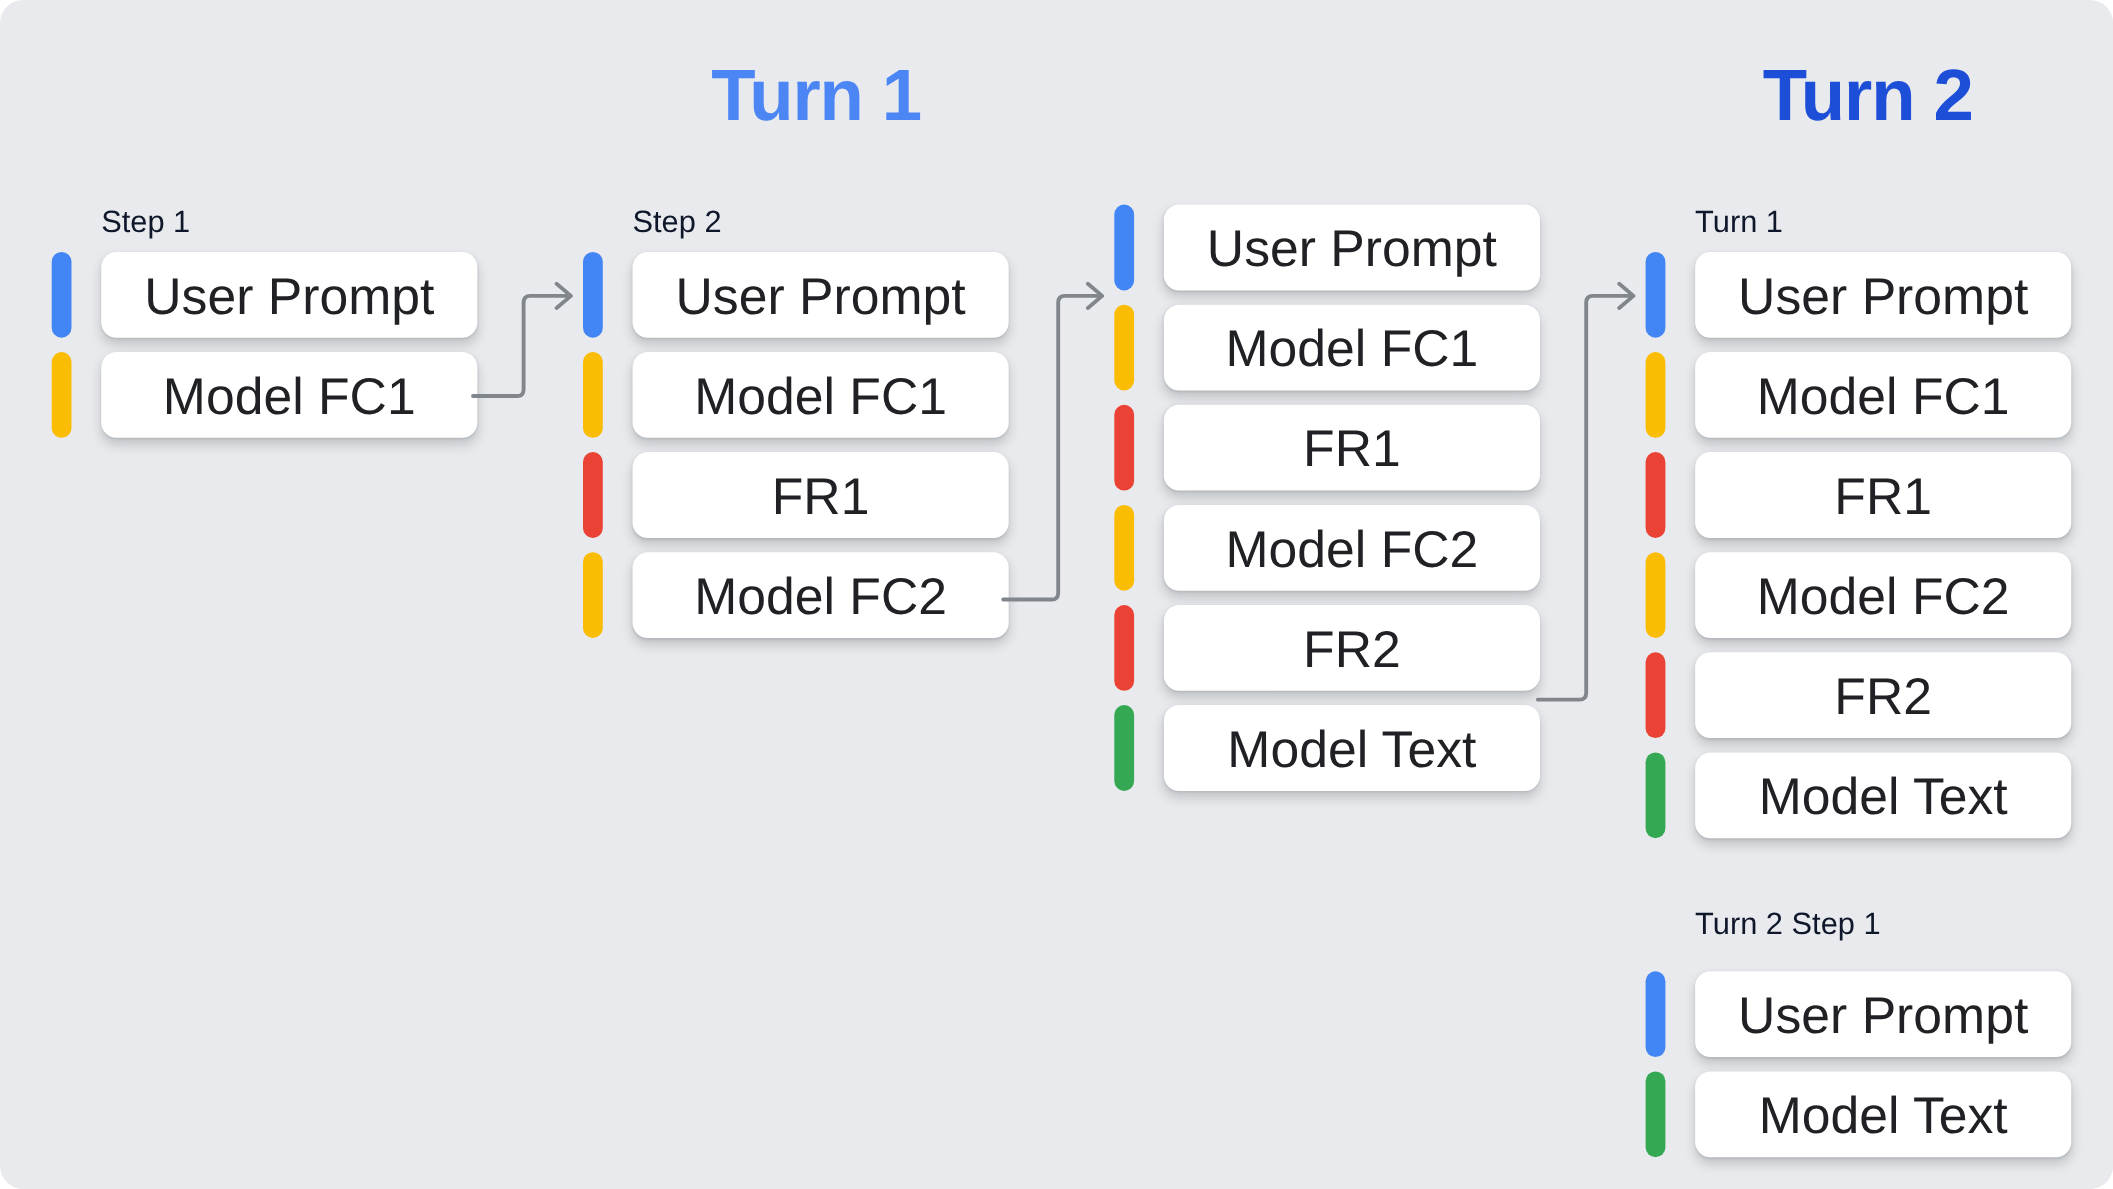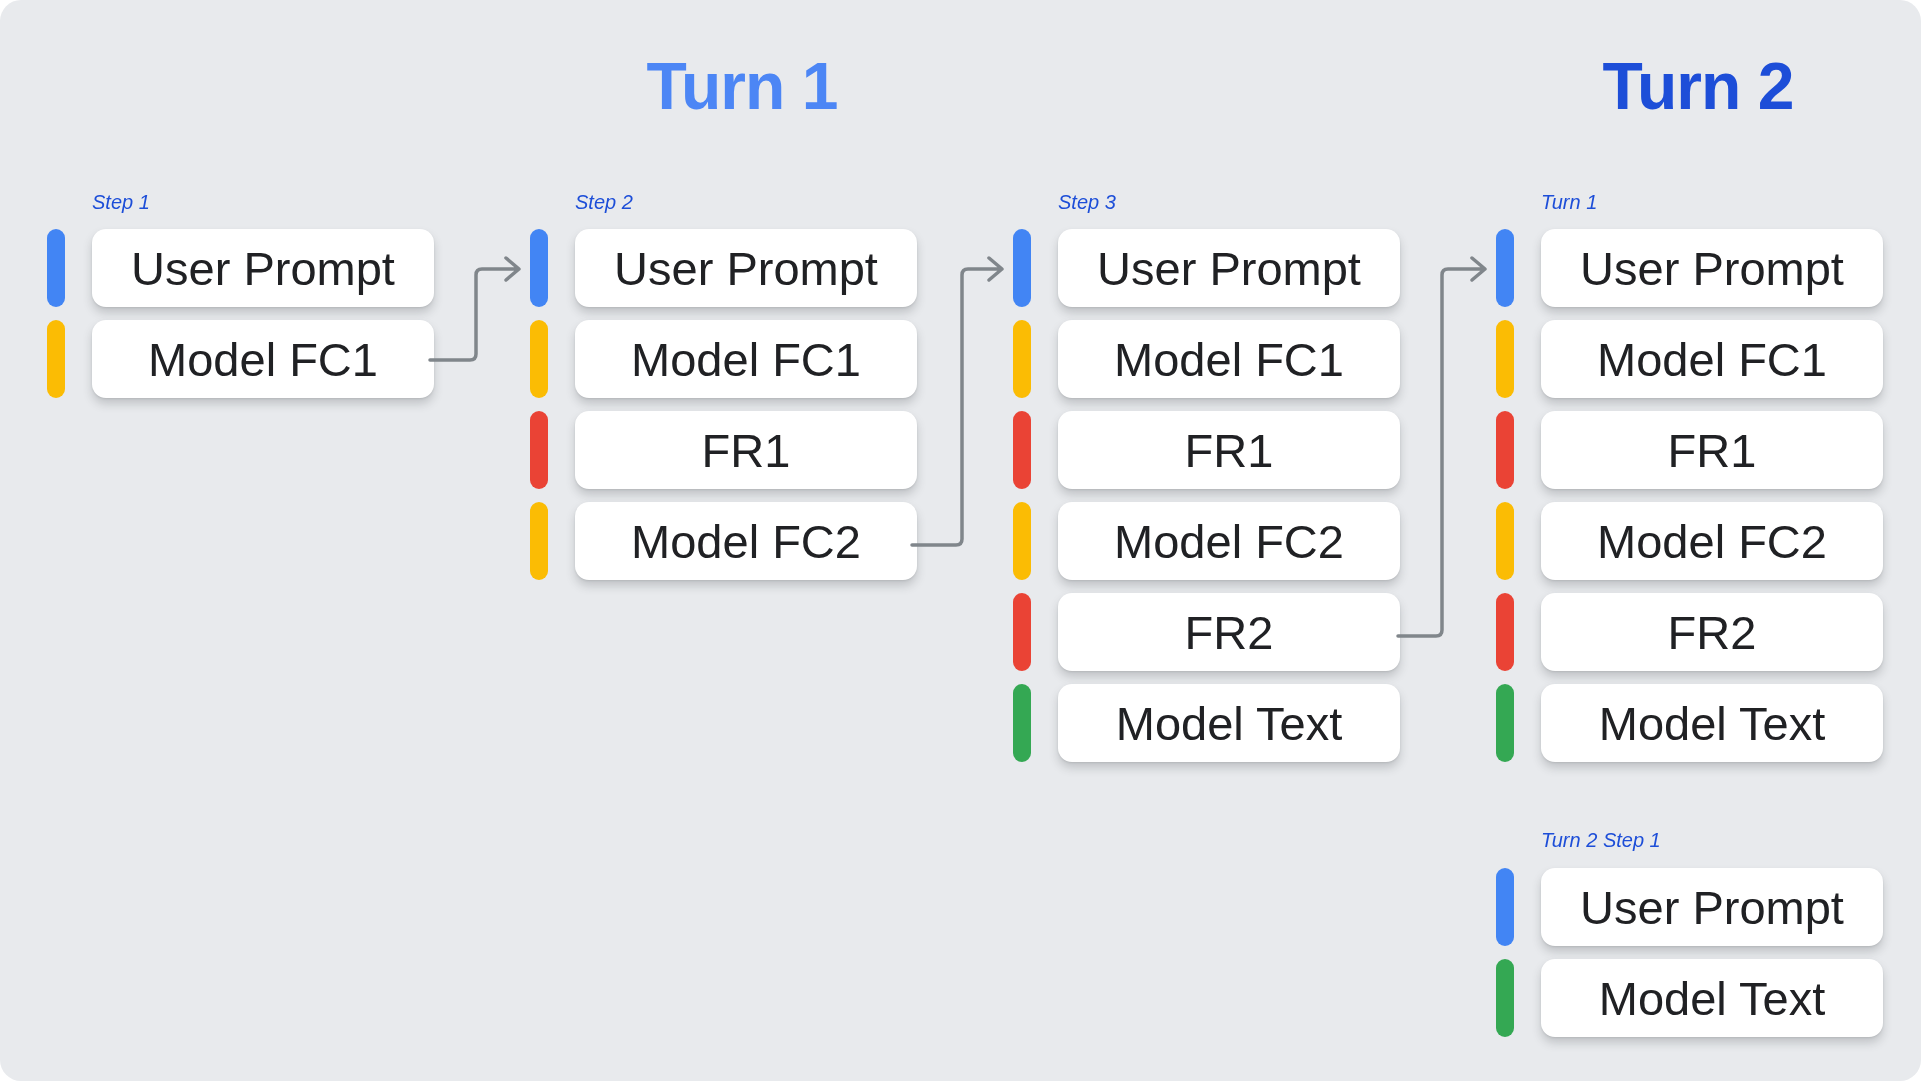--- a/index.html
+++ b/index.html
@@ -21,28 +21,27 @@
   }
   #title-turn1{left:742px;}
   #title-turn2{left:1698px;}
   .column{position:absolute;top:186px;}
   #col-step1{left:47px;}
   #col-step2{left:530px;}
   #col-step3{left:1013px;}
   #col-turn1{left:1496px;}
   #turn2-section{position:absolute;left:1496px;top:824px;}
   .col-label{
-    font-size:20px;
+    font-size:28px;
     line-height:32px;
-    color:#1d4ed8;
+    color:#0f172a;
     margin:0 0 11px 45px;
     white-space:nowrap;
-    font-style:italic;
   }
-  #turn2-section .col-label{margin-bottom:12px;}
+  #turn2-section .col-label{margin-bottom:27px;}
   .row{
     display:flex;
     align-items:stretch;
     gap:27px;
     height:78px;
     margin-bottom:13px;
   }
   .bar{
     width:18px;
     border-radius:9px;
@@ -107,21 +106,20 @@
       <div class="bar" style="background: rgb(234, 67, 53);"></div>
       <div class="card">FR1</div>
     </div>
     <div class="row">
       <div class="bar" style="background: rgb(251, 188, 4);"></div>
       <div class="card">Model FC2</div>
     </div>
   </div>
 
   <div id="col-step3" class="column">
-    <div class="col-label">Step 3</div>
     <div class="row">
       <div class="bar" style="background: rgb(66, 133, 244);"></div>
       <div class="card">User Prompt</div>
     </div>
     <div class="row">
       <div class="bar" style="background: rgb(251, 188, 4);"></div>
       <div class="card">Model FC1</div>
     </div>
     <div class="row">
       <div class="bar" style="background: rgb(234, 67, 53);"></div>

